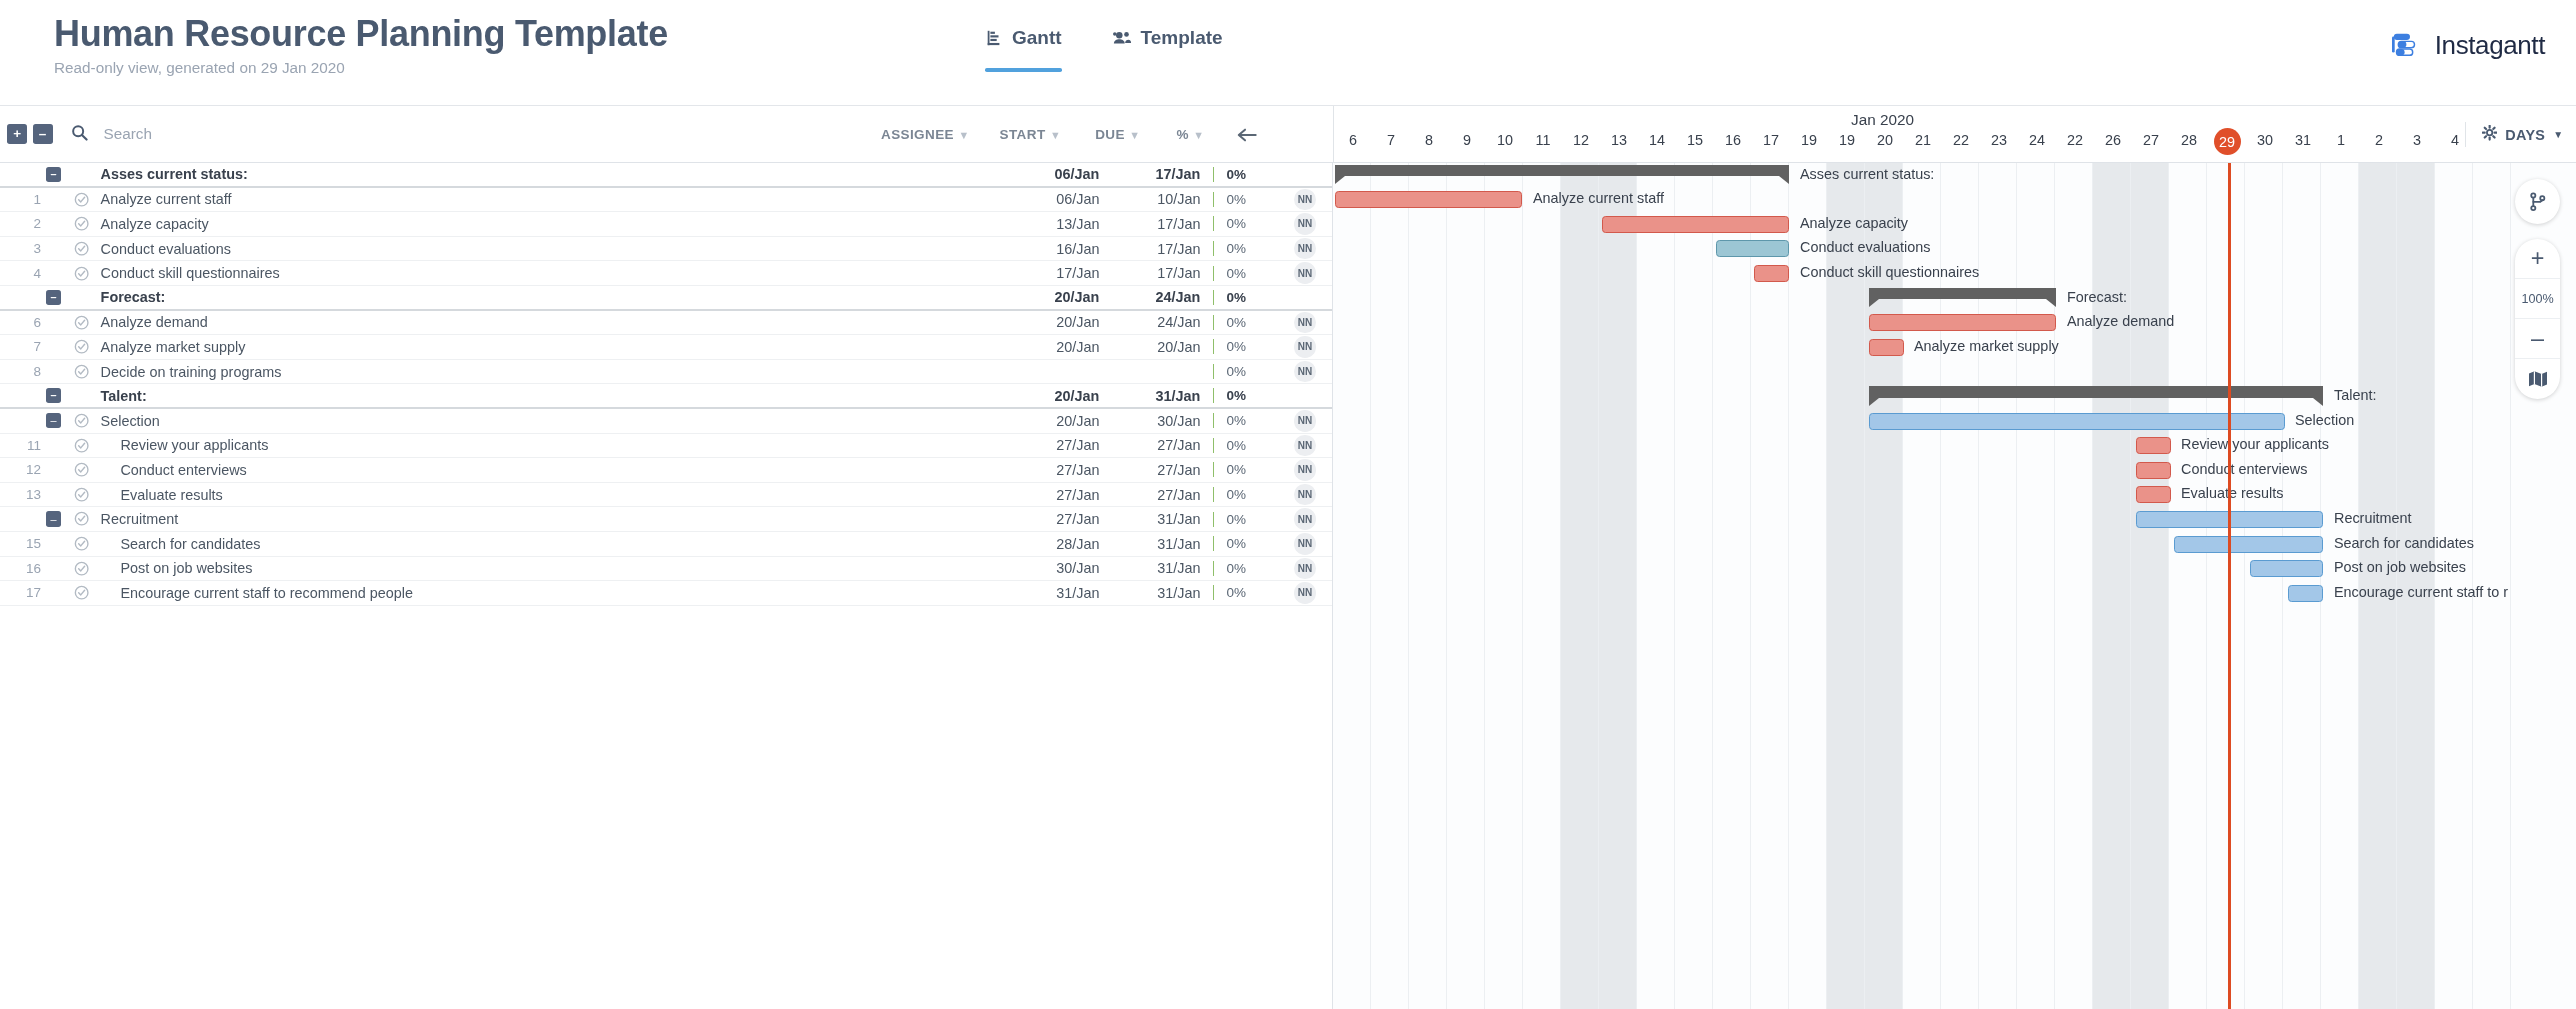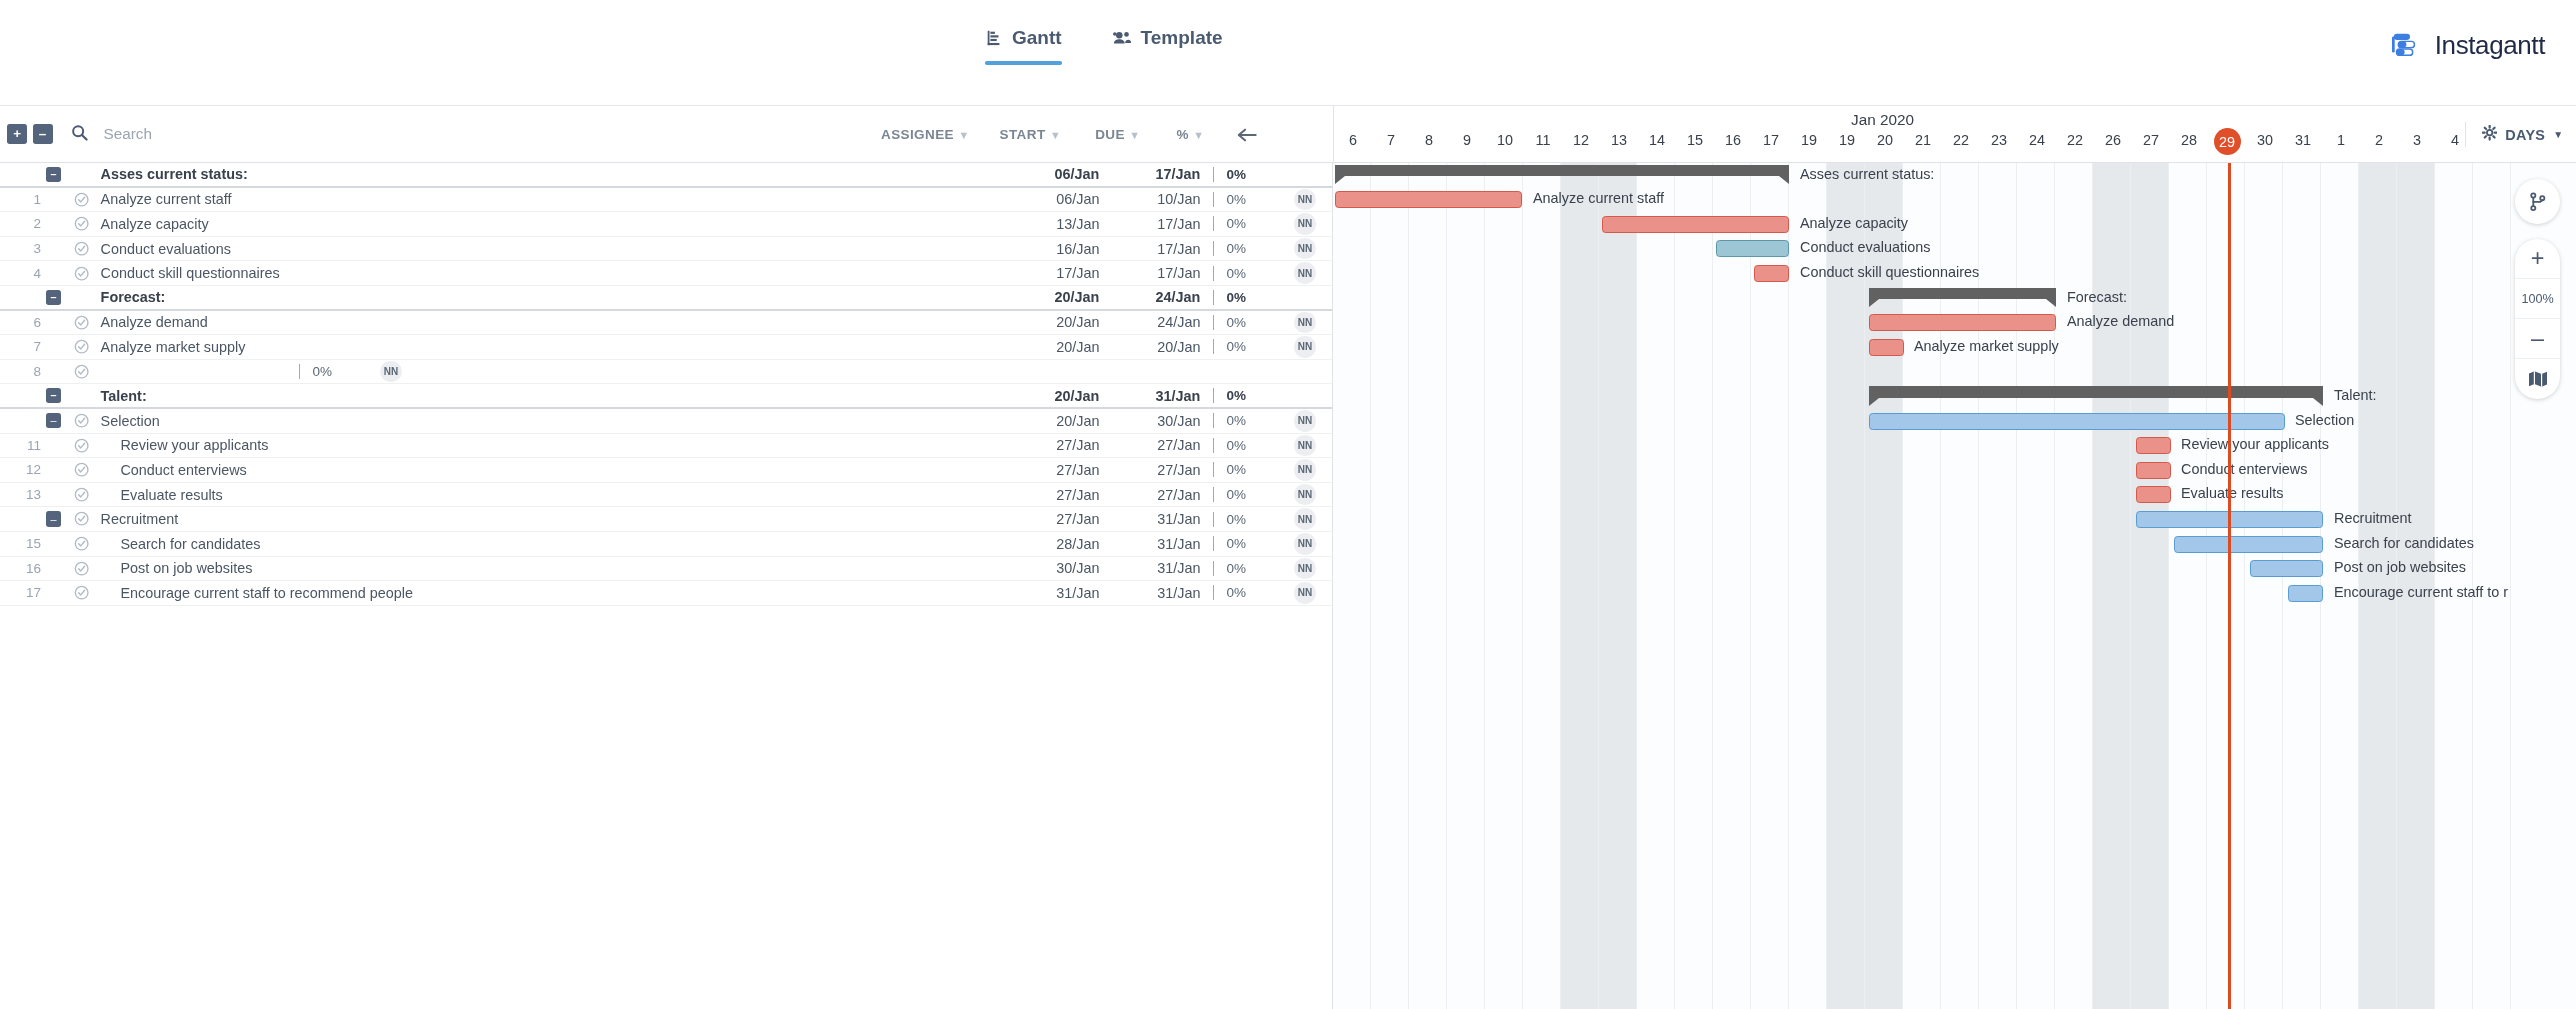--- a/index.html
+++ b/index.html
@@ -21,21 +21,21 @@
     font-size: 36px; font-weight: 700; color: #4a5a70;
     letter-spacing: -0.3px; line-height: 1.15;
   }
   .proj-sub { font-size: 15.3px; color: #9aa4b2; margin-top: 5.4px; }
   .tabs {
     position: absolute; left: 985px; top: 27px;
     display: flex; gap: 50px; align-items: flex-start;
   }
   .tab {
     display: flex; align-items: center; gap: 9px;
-    padding-bottom: 16px; cursor: pointer;
+    padding-bottom: 23px; cursor: pointer;
     font-size: 19px; font-weight: 700; color: #4a5a70;
     position: relative;
   }
   .tab.active::after {
     content: ""; position: absolute; left: 0; right: 0; bottom: 0;
     height: 4.5px; background: #51a1dd; border-radius: 1.8px;
   }
   .tab-ico { display: flex; color: #4a5a70; }
   .brand {
     position: absolute; right: 31px; top: 30px;
@@ -181,20 +181,24 @@
   }
   .fitem:last-child { border-bottom: none; }
   .fitem.plus { font-size: 23.4px; }
   .fitem.minus { font-size: 23.4px; }
   .fitem.zoomval { font-size: 12.6px; }
 </style>
 </head>
 <body>
 
 <div class="header">
+  <div class="title-block">
+    <div class="proj-title">Human Resource Planning Template</div>
+    <div class="proj-sub">Read-only view, generated on 29 Jan 2020</div>
+  </div>
 
   <div class="tabs">
     <div class="tab active">
       <span class="tab-ico">
         <svg width="18" height="18" viewBox="0 0 20 20">
             <rect x="3" y="2" width="2" height="16" fill="#4a5a70"></rect>
             <rect x="6" y="3" width="5" height="2.4" fill="#4a5a70"></rect>
             <rect x="6" y="7" width="9" height="2.4" fill="#4a5a70"></rect>
             <rect x="6" y="11" width="7" height="2.4" fill="#4a5a70"></rect>
             <rect x="3" y="15.5" width="13" height="2.4" fill="#4a5a70"></rect>
@@ -458,20 +462,21 @@
       </div>
       <div class="row">
         <div class="c-idx">8</div>
         <div class="c-tog"></div>
         <div class="c-chk">
           <svg width="15.3" height="15.3" viewBox="0 0 17 17">
             <circle cx="8.5" cy="8.5" r="7" fill="none" stroke="#b2bac3" stroke-width="1.5"></circle>
             <path d="M5.2 8.7 L7.5 11 L11.8 5.9" fill="none" stroke="#b2bac3" stroke-width="1.6" stroke-linecap="round" stroke-linejoin="round"></path>
           </svg>
         </div>
+        <div class="c-name">Decide on training programs</div>
         <div class="c-start"></div>
         <div class="c-due"></div>
         <div class="c-pct">0%</div>
         <div class="c-assignee">
           <div class="avatar">NN</div>
         </div>
       </div>
       <div class="row group">
         <div class="c-idx"></div>
         <div class="c-tog">

